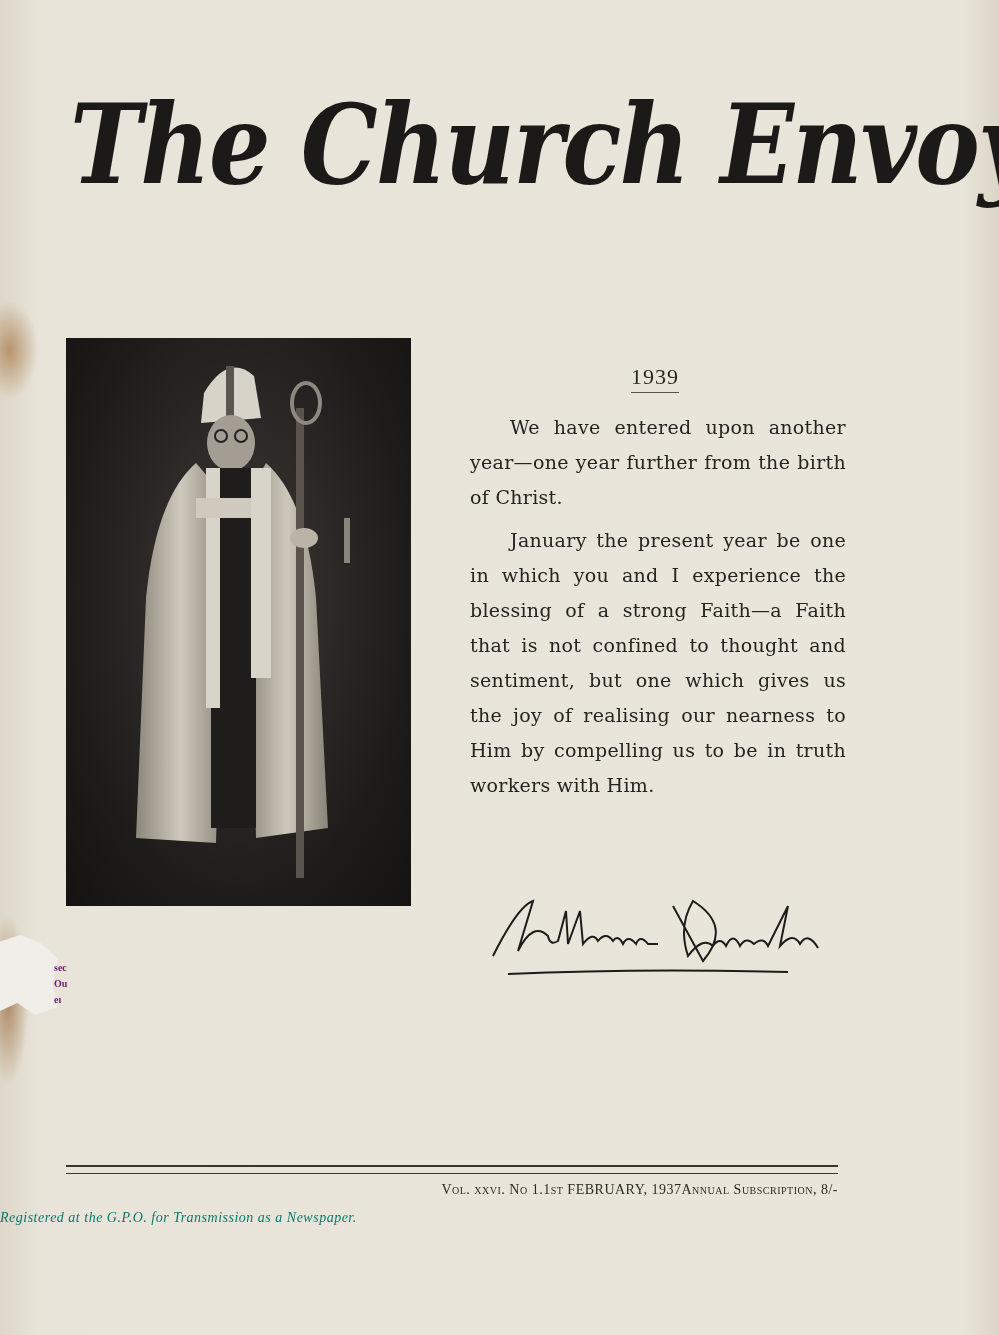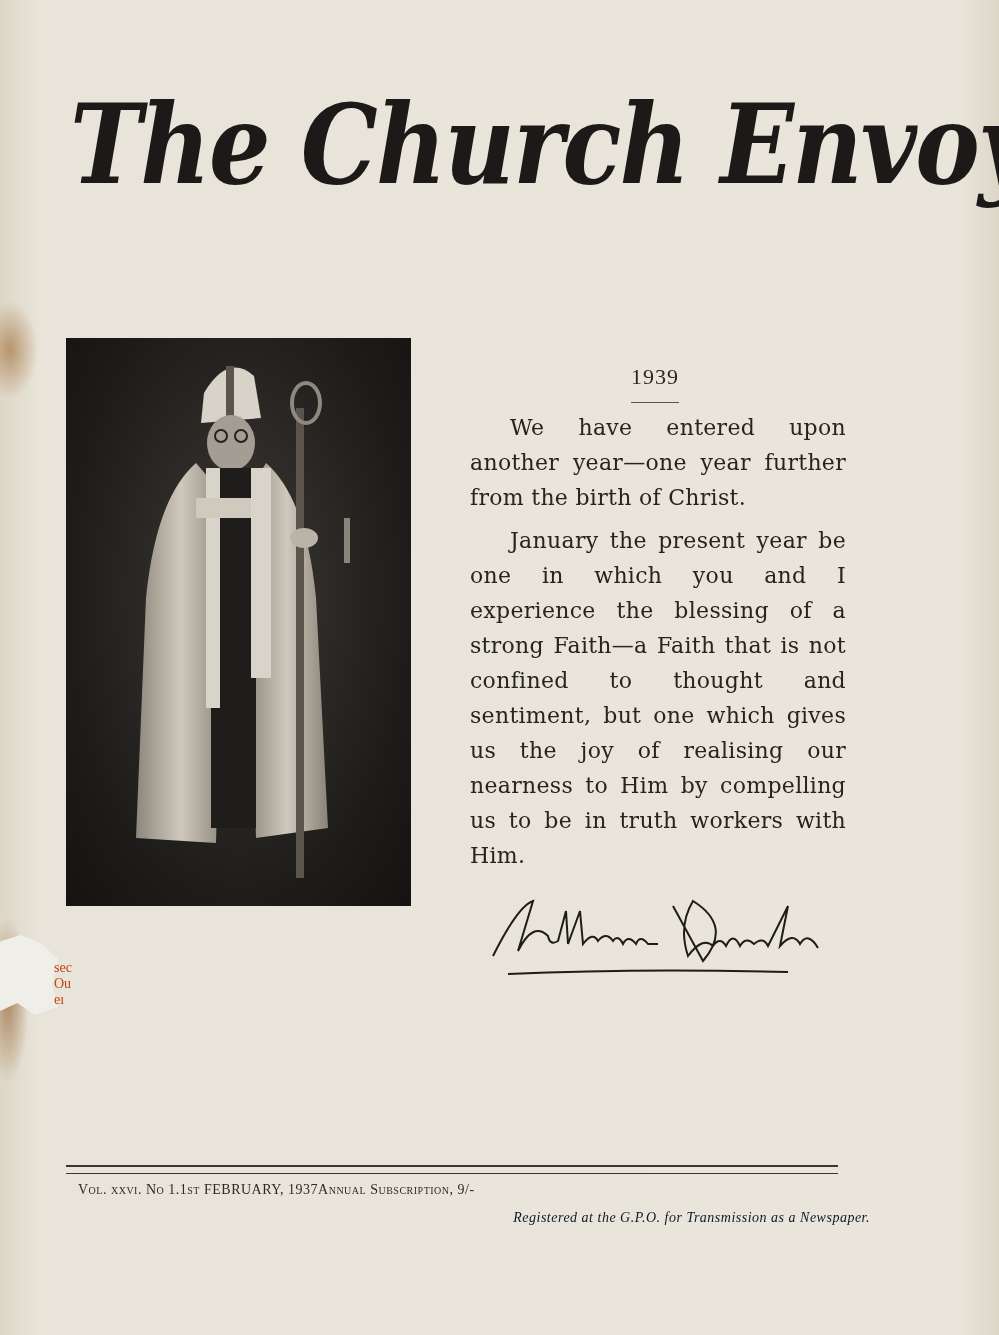--- a/index.html
+++ b/index.html
@@ -16,63 +16,63 @@
       radial-gradient(ellipse 30px 120px at 8px 1000px, rgba(140,85,30,0.6), rgba(140,85,30,0) 70%),
       linear-gradient(90deg, #ddd7c8 0px, #e8e4d9 40px, #e9e5da 960px, #dcd6c7 999px);
   }
   .tear {
     position: absolute; left: 0; top: 935px; width: 58px; height: 80px;
     background: #f0eee8;
     clip-path: polygon(0 8%, 35% 0, 70% 10%, 100% 30%, 90% 60%, 100% 90%, 60% 100%, 30% 85%, 0 95%);
   }
   .bleed {
     position: absolute; left: 54px; top: 960px;
-    font-size: 14px; line-height: 16px; color: #c2410c;
+    font-size: 10px; line-height: 16px; color: #701a75; font-weight: bold;
   }
   .masthead {
     position: absolute; left: 70px; top: 60px; width: 800px; height: 170px;
     font-family: "DejaVu Serif", serif; font-style: italic; font-weight: bold;
     font-size: 110px; letter-spacing: -2px; color: #1c1a18;
     line-height: 170px; white-space: nowrap;
     transform: scaleX(0.88); transform-origin: left center;
   }
   .photo {
     position: absolute; left: 66px; top: 338px; width: 345px; height: 568px;
     background: radial-gradient(ellipse at 50% 45%, #3c3936 0%, #1e1c1a 70%, #151312 100%);
     overflow: hidden;
   }
   .photo svg { width: 100%; height: 100%; display: block; }
   .year {
     position: absolute; left: 631px; top: 364px;
     font-size: 22px; letter-spacing: 1px;
-    border-bottom: 1px solid #555; padding-bottom: 12px;
+    border-bottom: 1px solid #555; padding-bottom: 2px;
   }
   .body-text {
     position: absolute; left: 470px; top: 410px; width: 376px;
-    font-family: "DejaVu Serif", serif; font-size: 22px; line-height: 35px;
+    font-family: "DejaVu Serif", serif; font-size: 19px; line-height: 35px;
     text-align: justify; letter-spacing: 0.3px; color: #262320;
   }
   .body-text p { margin: 0 0 8px 0; text-indent: 40px; }
   .signature {
     position: absolute; left: 488px; top: 886px; width: 400px; height: 100px;
   }
   .signature svg { width: 100%; height: 100%; }
   .rule-top {
     position: absolute; left: 66px; top: 1165px; width: 772px; height: 6px;
     border-top: 2px solid #3a3530; border-bottom: 1px solid #3a3530;
   }
   .footer-row {
     position: absolute; left: 78px; top: 1182px; width: 760px;
     font-size: 14px; color: #2d2a26;
-    display: flex; justify-content: flex-start;
+    display: flex; justify-content: flex-end;
     font-variant: small-caps; letter-spacing: 0.5px;
   }
   .footer-registered {
     position: absolute; left: 0; top: 1210px; width: 870px;
-    text-align: right; font-style: italic; font-size: 14px; color: #0f172a;
+    text-align: left; font-style: italic; font-size: 14px; color: #0f766e;
     letter-spacing: 0.5px;
   }
 </style>
 </head>
 <body>
 
 <div class="paper"></div>
 <div class="tear"></div>
 <div class="bleed">
   <div>seс</div>
@@ -128,15 +128,15 @@
     <path d="M5 70 Q30 20 45 15 L30 65 Q45 35 60 50 Q62 60 70 55 L78 25 L80 58 L92 25 L95 58 Q105 45 110 55 Q118 45 125 55 Q130 48 135 58 Q140 48 148 58 Q152 48 160 58 L170 58" fill="none" stroke="#1e1c1a" stroke-width="2"></path>
     <path d="M185 20 L215 75 Q245 40 205 15 Q190 40 200 70 Q215 50 225 60 Q232 50 238 60 Q245 45 252 60 Q258 50 266 58 Q275 50 280 60 L300 20 L292 60 Q305 45 312 58 Q320 45 330 62" fill="none" stroke="#1e1c1a" stroke-width="2"></path>
     <path d="M20 88 Q150 82 300 86" fill="none" stroke="#1e1c1a" stroke-width="2"></path>
   </svg>
 </div>
 
 <div class="rule-top"></div>
 <div class="footer-row">
   <span>Vol. xxvi. No 1.</span>
   <span>1st FEBRUARY, 1937</span>
-  <span>Annual Subscription, 9/-</span>
+  <span>Annual Subscription, 8/-</span>
 </div>
 <div class="footer-registered">Registered at the G.P.O. for Transmission as a Newspaper.</div>
 
 </body></html>

